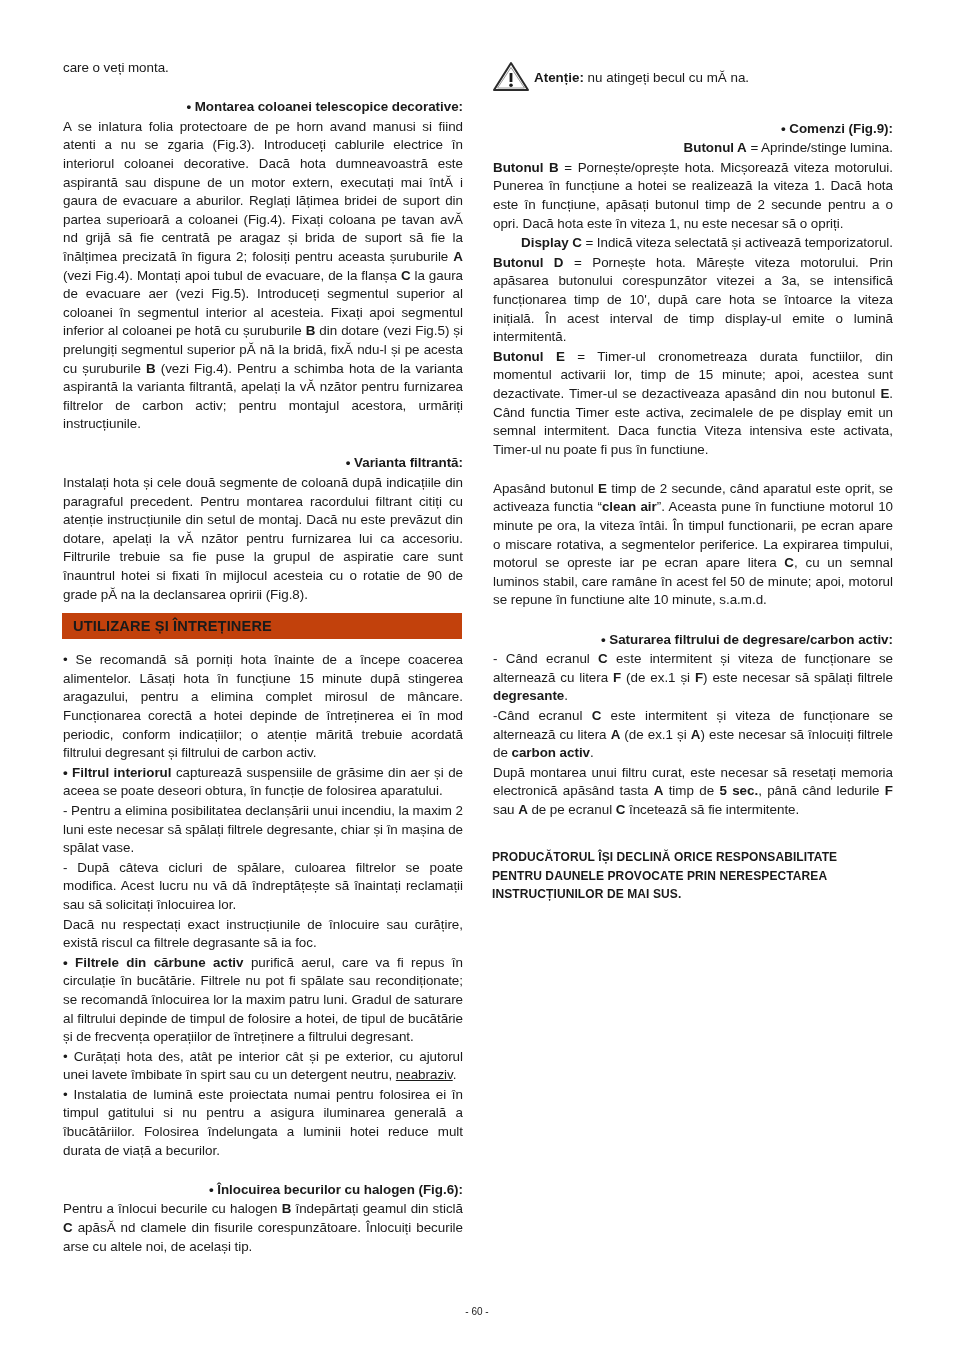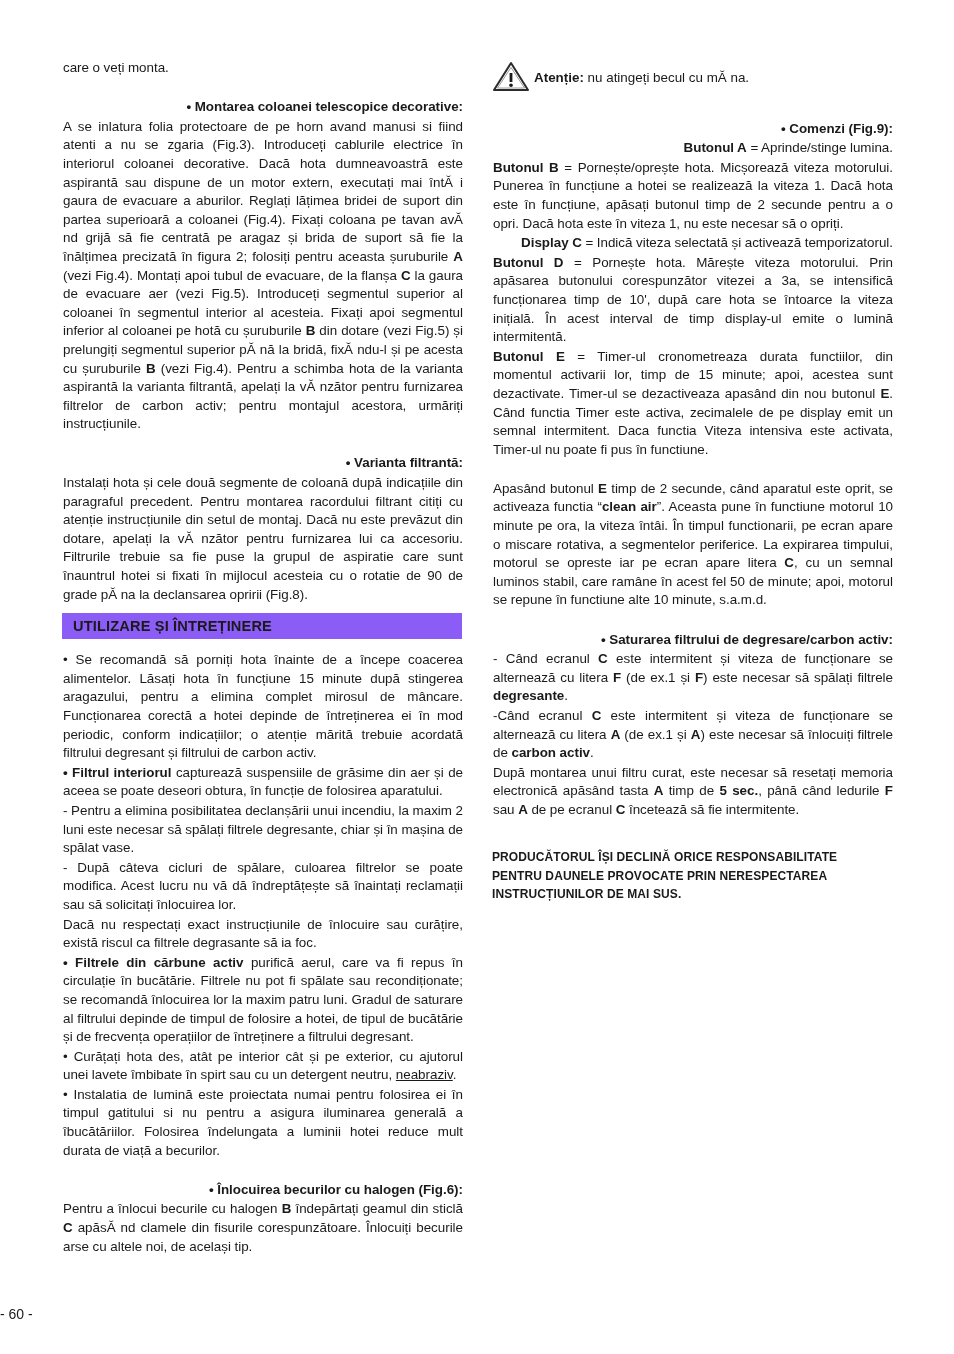--- a/index.html
+++ b/index.html
@@ -42,21 +42,21 @@
   }
   .para.noj { text-align: right; }
 
   .gap-sm { height: 18.6px; }
   .gap-xs { height: 9px; }
 
   b, .b { font-weight: bold; }
   .ul { text-decoration: underline; font-weight: normal; }
 
   .section-banner {
-    background: #8b5cf6;
+    background: #c2410c;
     width: 400px;
     height: 26px;
     display: flex;
     align-items: center;
     margin: 9px 0 12px 0;
     box-sizing: border-box;
     padding-left: 11px;
   }
   .section-banner .t {
     font-size: 14.6px;
@@ -92,21 +92,22 @@
     text-align: justify;
     letter-spacing: 0.1px;
   }
   .allcaps-block .last { text-align: left; }
 
   .page-num {
     position: absolute;
     left: 0;
     top: 1306px;
     width: 954px;
-    font-size: 14px;
+    text-align: center;
+    font-size: 10px;
     color: #1a1a1a;
   }
 </style>
 </head>
 <body>
 
 <div class="page">
 
   <div class="col col-left">
 

